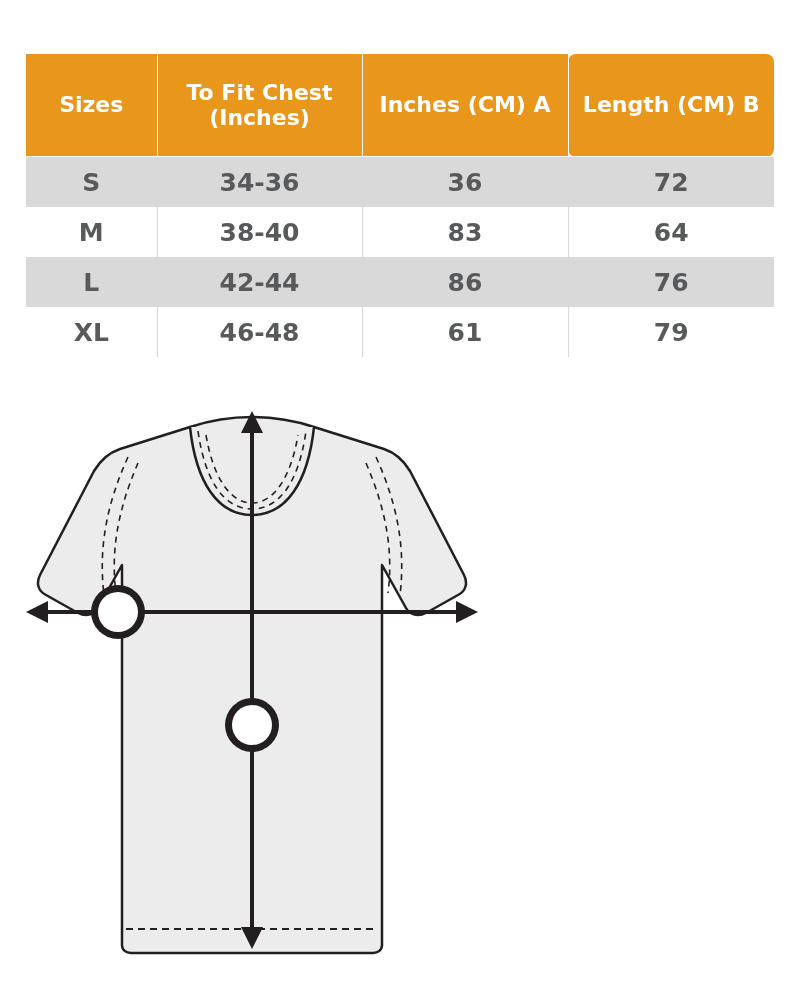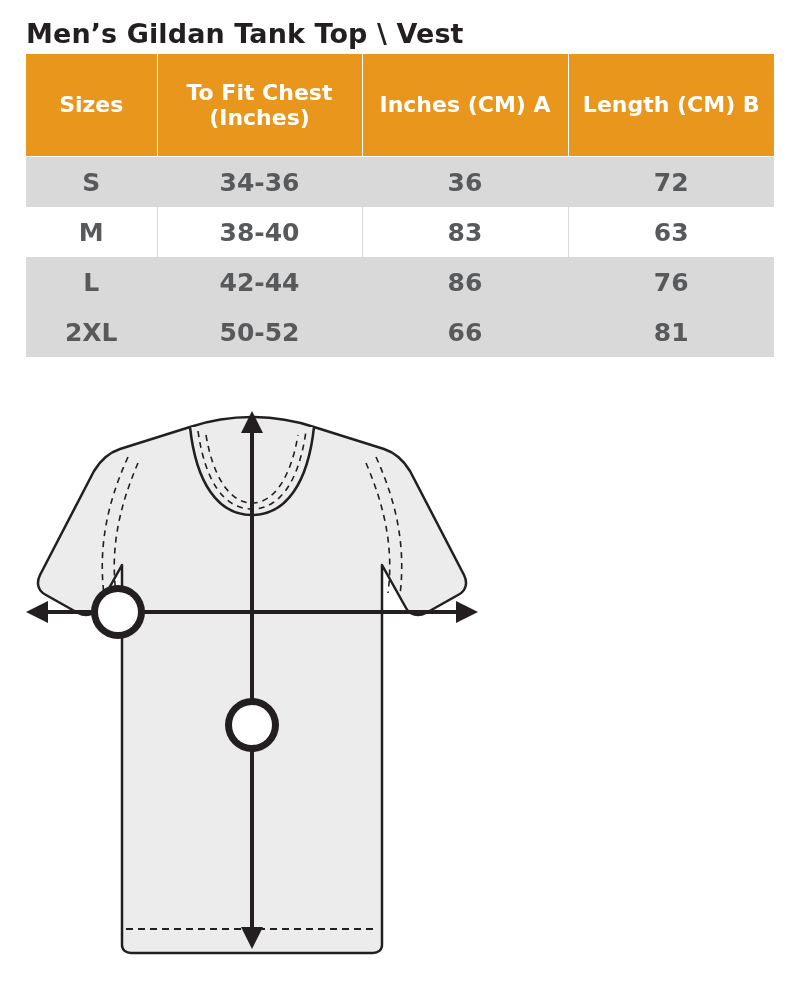--- a/index.html
+++ b/index.html
@@ -52,20 +52,21 @@
     height: 98px;
     padding: 2px 4px;
     line-height: 1.15;
     border: 1px solid #ffffff;
   }
   table.size-table th.first {
     border-left: none;
   }
   table.size-table th.last {
     border-right: none;
+    border-radius: 8px;
   }
 
   table.size-table td {
     font-size: 25px;
     font-weight: 700;
     text-align: center;
     vertical-align: middle;
     height: 48px;
     color: #58595b;
     border-right: 1px solid #d9d9d9;
@@ -100,21 +101,20 @@
     font-size: 28px;
     font-weight: 700;
     fill: #ffffff;
   }
 </style>
 </head>
 <body>
 
 <div class="page">
 
-  <div class="title">Men’s Gildan Tank Top \ Vest</div>
 
   <table class="size-table">
     <colgroup>
       <col class="col-1">
         <col class="col-2">
         <col class="col-3">
         <col class="col-4">
     </colgroup>
     <thead>
       <tr>
@@ -128,33 +128,33 @@
       <tr class="shade">
         <td>S</td>
         <td>34-36</td>
         <td>36</td>
         <td>72</td>
       </tr>
       <tr class="plain">
         <td>M</td>
         <td>38-40</td>
         <td>83</td>
-        <td>63</td>
+        <td>64</td>
       </tr>
       <tr class="shade">
         <td>L</td>
         <td>42-44</td>
         <td>86</td>
         <td>76</td>
       </tr>
-      <tr class="shade">
-        <td>2XL</td>
-        <td>50-52</td>
-        <td>66</td>
-        <td>81</td>
+      <tr class="plain">
+        <td>XL</td>
+        <td>46-48</td>
+        <td>61</td>
+        <td>79</td>
       </tr>
     </tbody>
   </table>
 
   <div class="diagram">
     <svg width="800" height="580" viewBox="0 0 800 580" xmlns="http://www.w3.org/2000/svg">
 
       <g>
         <path d="M252,12
                  C 228,12 208,16 190,22

